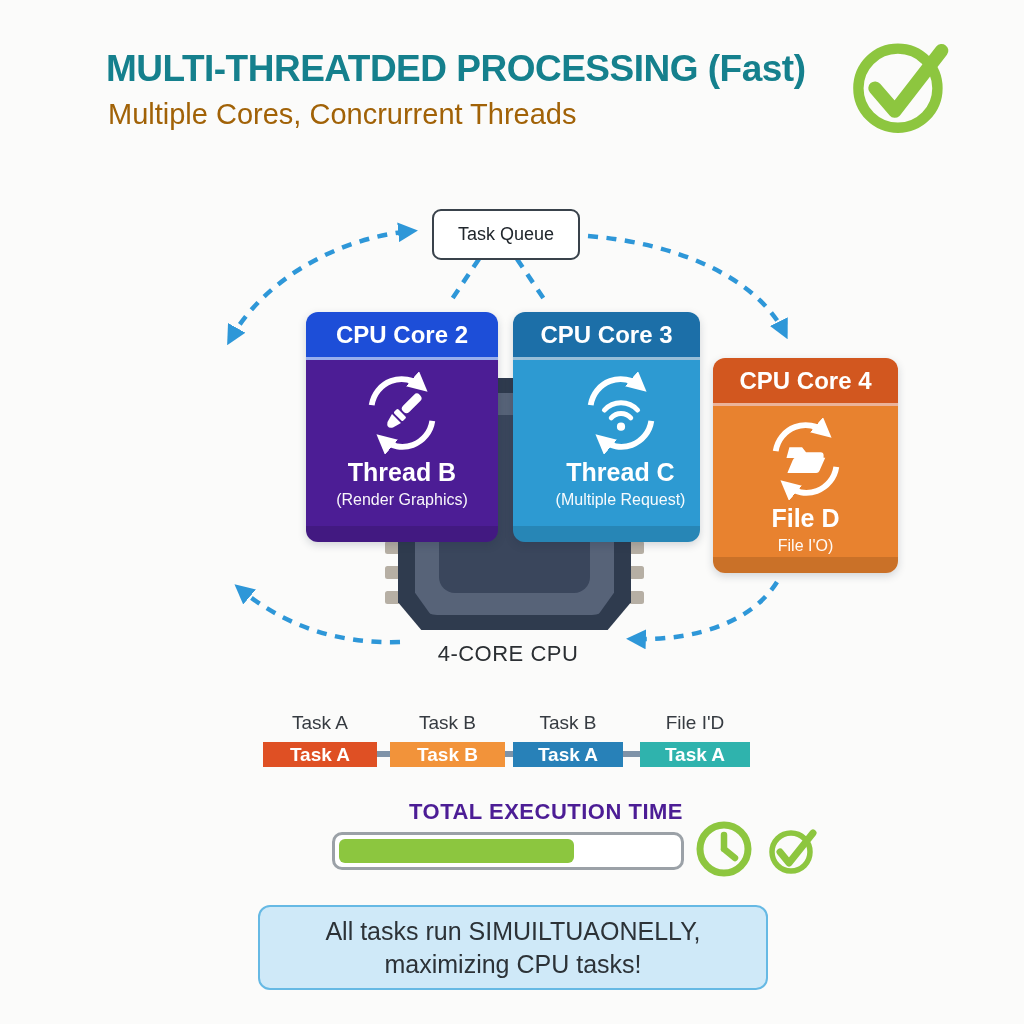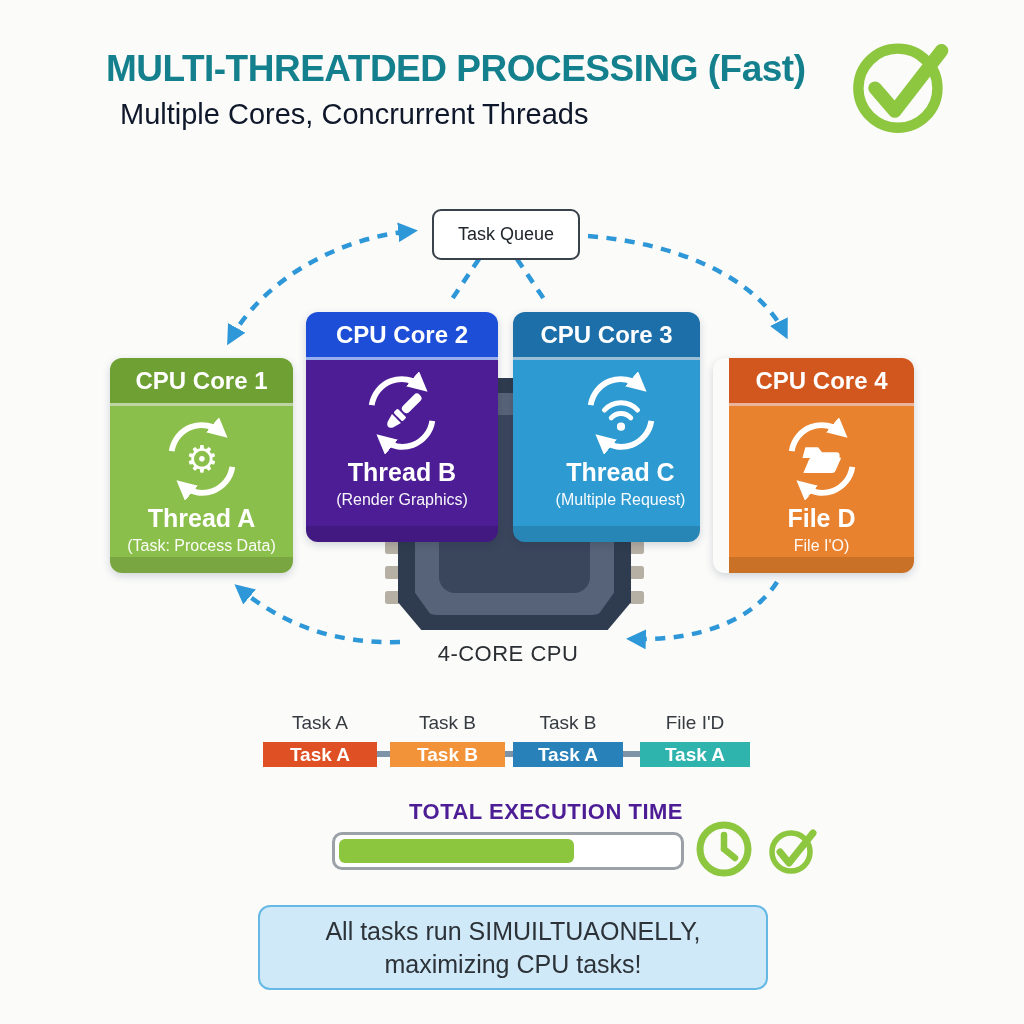--- a/index.html
+++ b/index.html
@@ -5,21 +5,21 @@
   html,body{margin:0;padding:0;background:#e8e8e8;}
   .stage{
     position:relative;width:1024px;height:1024px;margin:0 auto;
     background:#fbfbfa;overflow:hidden;
     font-family:"Liberation Sans", sans-serif;
     color:#2b3036;
   }
   .abs{position:absolute;}
   
   .title{left:106px;top:48px;font-size:37px;font-weight:800;letter-spacing:-.5px;color:var(--title);white-space:nowrap;}
-  .subtitle{left:120px;top:98px;font-size:29px;font-weight:400;color:#0f172a;white-space:nowrap;}
+  .subtitle{left:108px;top:98px;font-size:29px;font-weight:400;color:#a16207;white-space:nowrap;}
   .big-check{left:848px;top:30px;width:104px;height:108px;overflow:visible;}
   
   .task-queue{
     left:432px;top:209px;width:144px;height:47px;
     background:#ffffff;border:2.5px solid #39424b;border-radius:9px;
     display:flex;align-items:center;justify-content:center;
     font-size:18px;font-weight:500;color:#20262c;z-index:6;
   }
   
   .arrows{left:0;top:0;width:1024px;height:1024px;z-index:5;pointer-events:none;}
@@ -39,21 +39,21 @@
   .card-header{height:45px;flex:0 0 auto;display:flex;align-items:center;justify-content:center;
     font-size:24px;font-weight:700;border-bottom:3px solid rgba(255,255,255,.55);}
   .card-body{position:relative;flex:1;display:flex;flex-direction:column;align-items:center;justify-content:flex-start;padding-top:10px;}
   .card-body::after{content:"";position:absolute;left:0;right:0;bottom:0;height:16px;background:rgba(0,0,0,.13);}
   .thread-name{font-size:25px;font-weight:700;margin-top:2px;}
   .thread-task{font-size:16px;font-weight:400;margin-top:4px;opacity:.96;}
   .core-icon{width:86px;height:86px;overflow:visible;}
   .card1{left:110px;top:358px;width:183px;height:215px;}
   .card2{left:306px;top:312px;width:192px;height:230px;}
   .card3{left:513px;top:312px;width:187px;height:230px;}
-  .card4{left:713px;top:358px;width:185px;height:215px;padding-left:16px;}
+  .card4{left:713px;top:358px;width:185px;height:215px;}
   
   .cpu-label{left:0;top:641px;width:1016px;text-align:center;font-size:22px;font-weight:500;letter-spacing:.5px;color:#2b2f33;}
   
   .tl-above{top:712px;height:24px;font-size:19px;color:#363b41;text-align:center;}
   .tl-seg{top:742px;height:25px;display:flex;align-items:center;justify-content:center;
     font-size:19px;font-weight:700;color:#fff;z-index:2;}
   .tl-conn{top:751px;height:6px;background:#7f93a8;z-index:1;}
   
   .exec-title{left:0;top:799px;width:1016px;text-align:center;font-size:22px;font-weight:600;letter-spacing:.5px;color:#4c1d95;padding-left:38px;}
   .progress-track{left:332px;top:832px;width:352px;height:38px;background:#fff;
@@ -104,37 +104,20 @@
       <div class="chip-mid">
           <div class="chip-core"></div>
         </div>
     </div>
   </div>
 
   <div class="abs task-queue">
     <span>Task Queue</span>
   </div>
 
-  <div class="abs card card1">
-    <div class="card-header" style="background: rgb(111, 160, 51);">CPU Core 1</div>
-    <div class="card-body" style="background: rgb(139, 191, 75);">
-      <svg class="core-icon" viewBox="0 0 88 88">
-        <defs>
-            <marker id="wh1" viewBox="0 0 10 10" markerWidth="3.4" markerHeight="3.4" refX="6" refY="5" orient="auto">
-              <path d="M0 0 L10 5 L0 10 Z" fill="#fff"></path>
-            </marker>
-          </defs>
-        <path d="M 13 36 A 31 31 0 0 1 64 17" fill="none" stroke="#fff" stroke-width="6" marker-end="url(#wh1)"></path>
-        <path d="M 75 52 A 31 31 0 0 1 24 71" fill="none" stroke="#fff" stroke-width="6" marker-end="url(#wh1)"></path>
-        <text x="44" y="57" text-anchor="middle" font-size="38" fill="#fff" font-family="DejaVu Sans, sans-serif">⚙</text>
-      </svg>
-      <div class="thread-name">Thread A</div>
-      <div class="thread-task">(Task: Process Data)</div>
-    </div>
-  </div>
 
   <div class="abs card card2">
     <div class="card-header" style="background: #1d4ed8;">CPU Core 2</div>
     <div class="card-body" style="background: #4c1d95;">
       <svg class="core-icon" viewBox="0 0 88 88">
         <defs>
             <marker id="wh2" viewBox="0 0 10 10" markerWidth="3.4" markerHeight="3.4" refX="6" refY="5" orient="auto">
               <path d="M0 0 L10 5 L0 10 Z" fill="#fff"></path>
             </marker>
           </defs>

